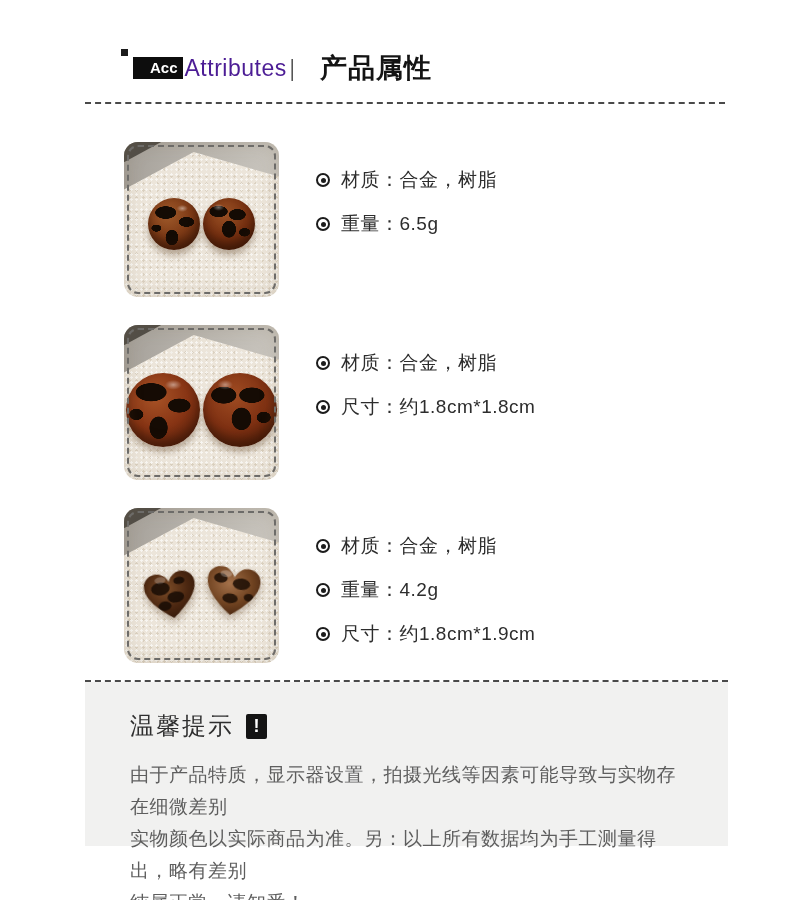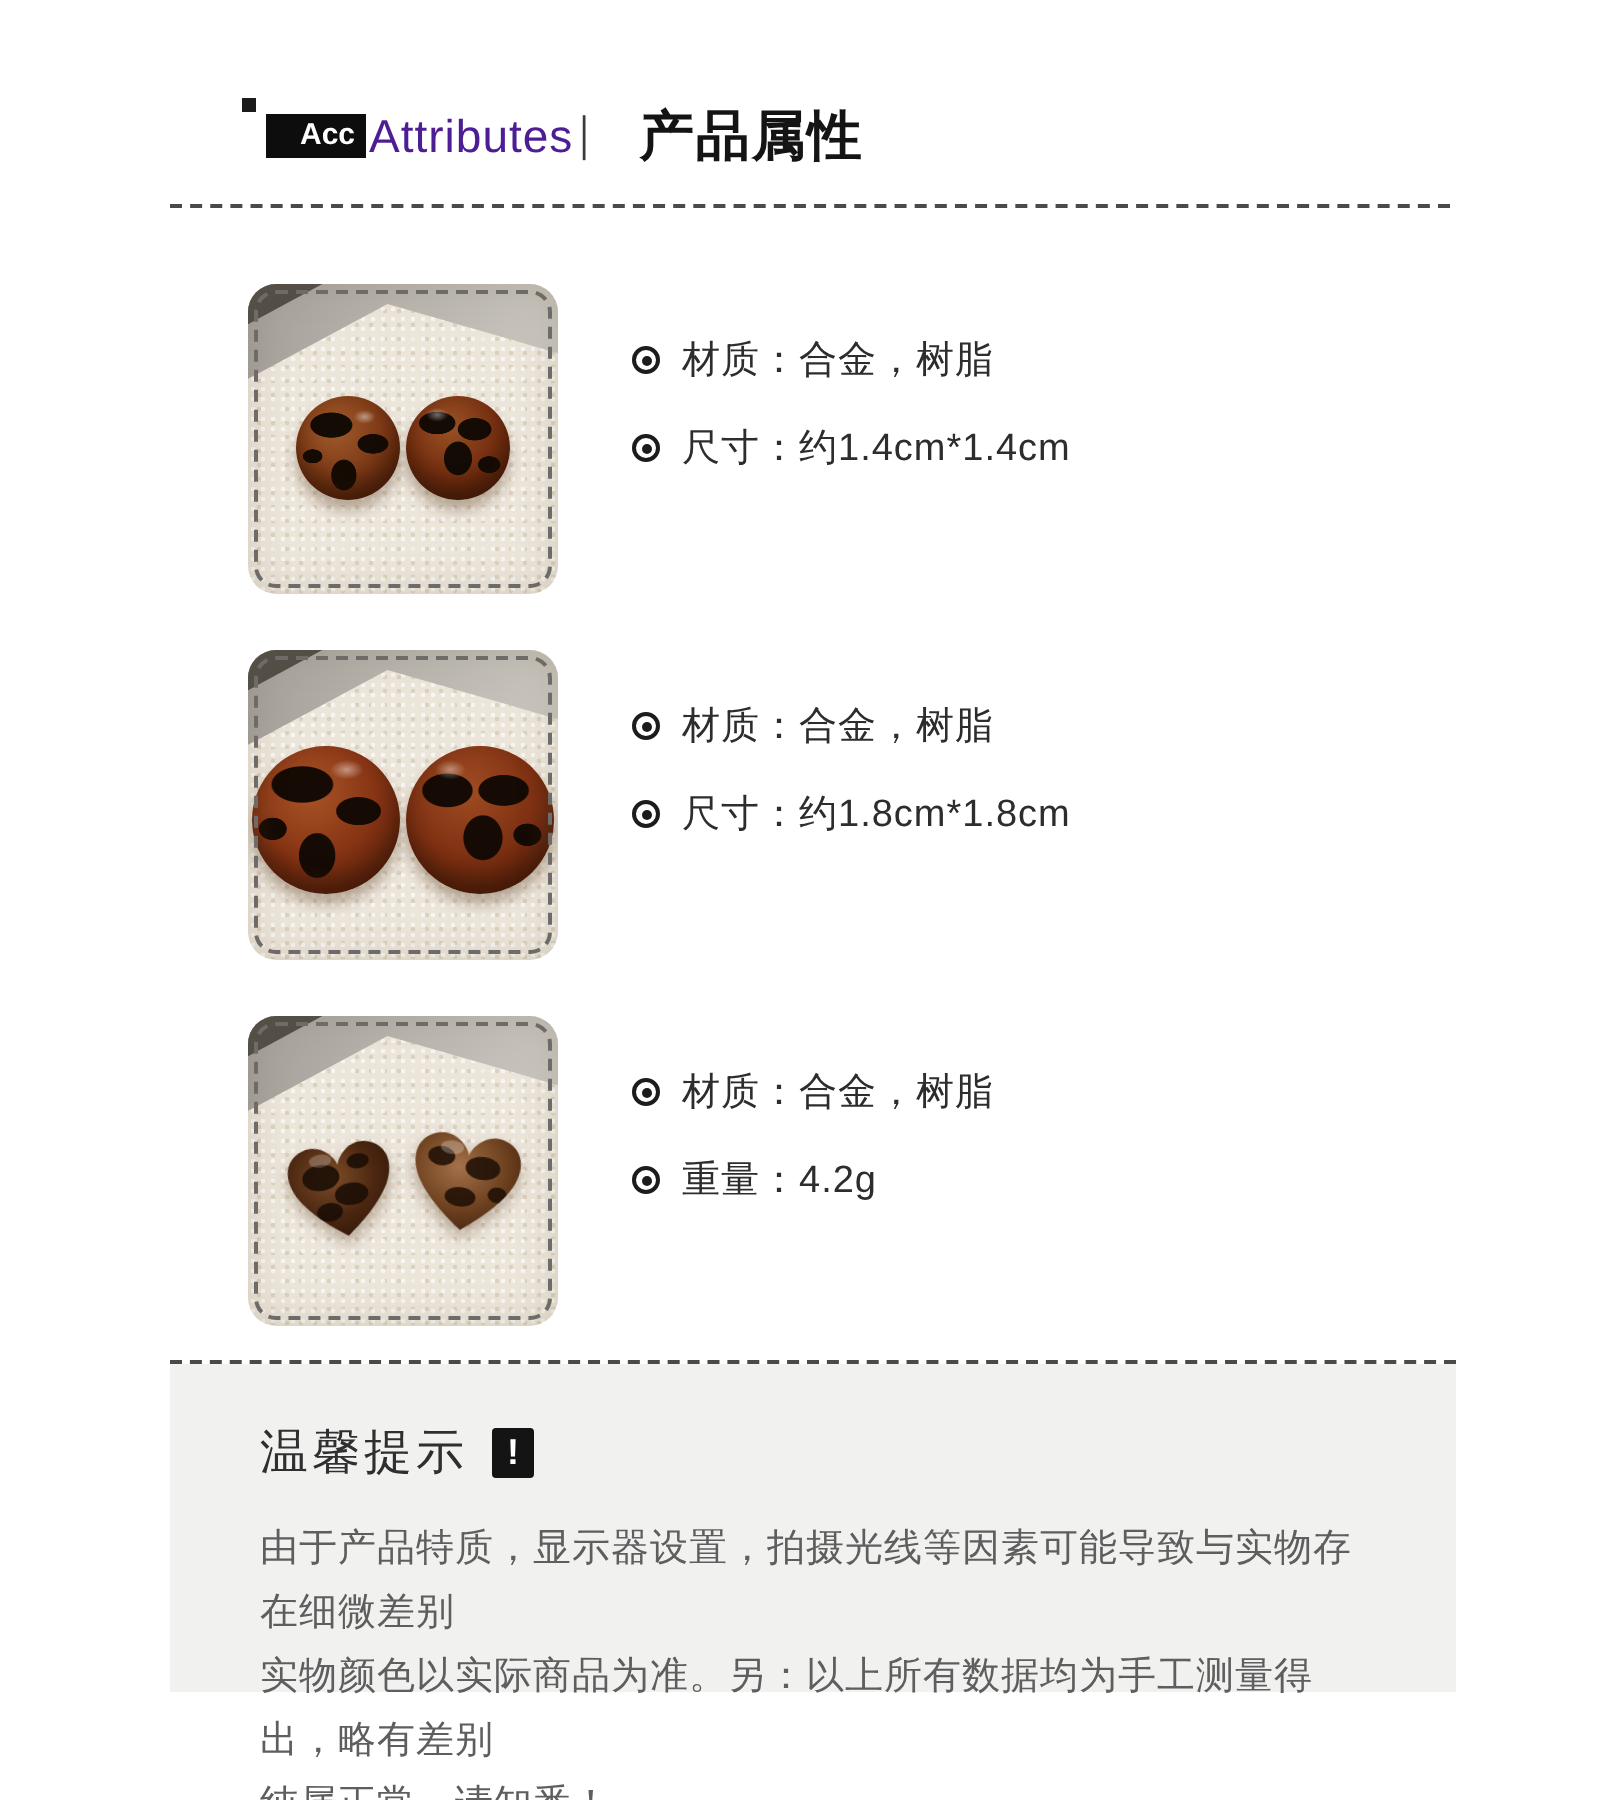--- a/index.html
+++ b/index.html
@@ -124,21 +124,21 @@
       </div>
       <div class="photo-border"></div>
     </div>
     <ul class="attrs">
       <li class="attr-row">
         <span class="bullet"></span>
         <span class="attr-text">材质：合金，树脂</span>
       </li>
       <li class="attr-row">
         <span class="bullet"></span>
-        <span class="attr-text">尺寸：约1.4cm*1.4cm</span>
+        <span class="attr-text">重量：6.5g</span>
       </li>
     </ul>
   </section>
 
   <section class="product p2">
     <div class="photo">
       <div class="wall"></div>
       <div class="wall-shadow"></div>
       <div class="beads">
         <div class="bead b1"></div>
@@ -208,20 +208,24 @@
     </div>
     <ul class="attrs">
       <li class="attr-row">
         <span class="bullet"></span>
         <span class="attr-text">材质：合金，树脂</span>
       </li>
       <li class="attr-row">
         <span class="bullet"></span>
         <span class="attr-text">重量：4.2g</span>
       </li>
+      <li class="attr-row">
+        <span class="bullet"></span>
+        <span class="attr-text">尺寸：约1.8cm*1.9cm</span>
+      </li>
     </ul>
   </section>
 
   <div class="divider divider-bottom"></div>
 
   <div class="notice">
     <div class="notice-inner">
       <div class="notice-title-row">
         <span class="notice-title">温馨提示</span>
         <span class="excl">!</span>

